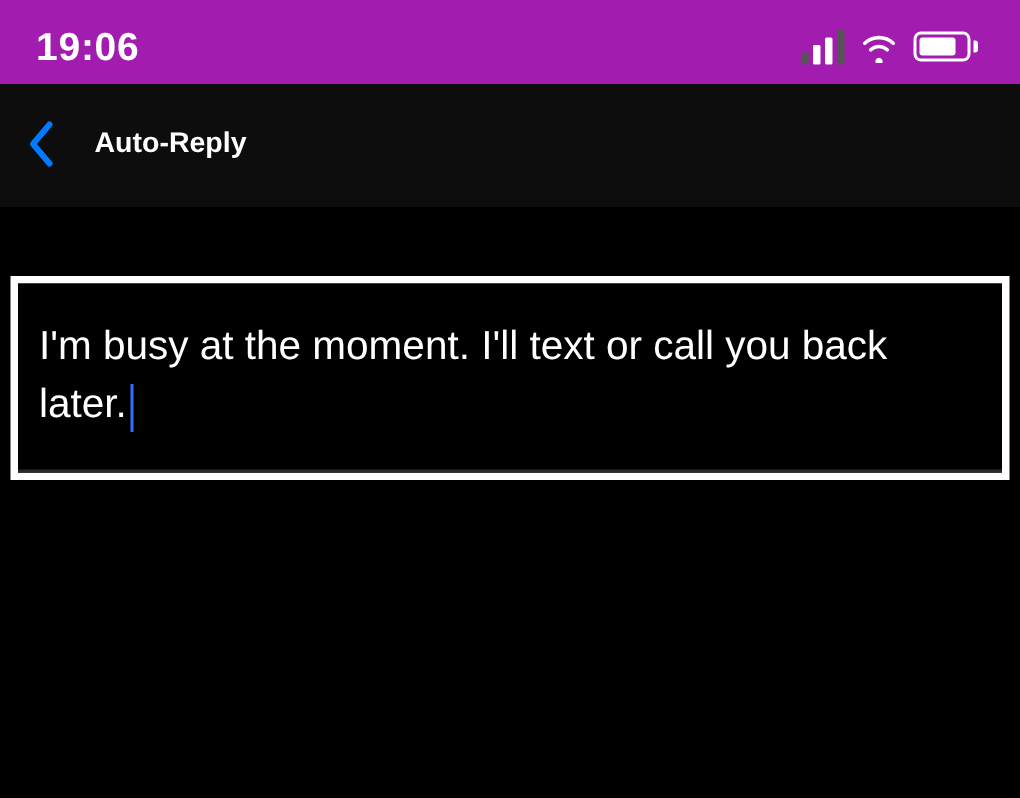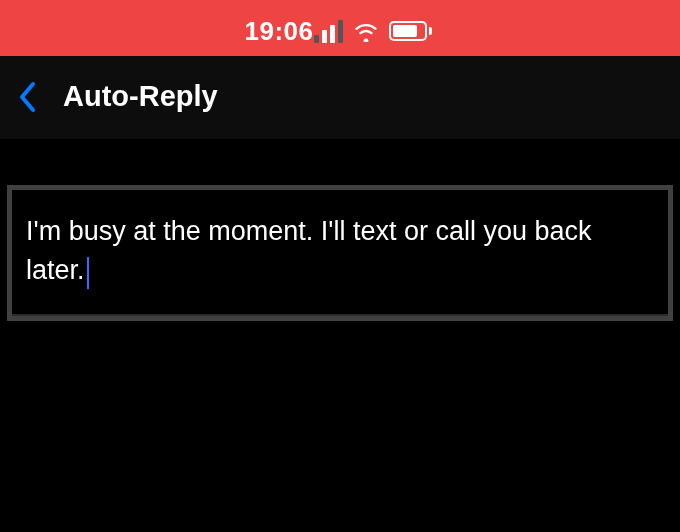--- a/index.html
+++ b/index.html
@@ -11,24 +11,24 @@
       width: 680px;
       height: 532px;
       background: #000;
       font-family: -apple-system, 'Helvetica Neue', Helvetica, Arial, sans-serif;
       color: #fff;
       overflow: hidden;
       position: relative;
     }
     .status-bar {
       display: flex;
-      justify-content: center;
+      justify-content: space-between;
       align-items: center;
       padding: 18px 28px 12px 24px;
-      background: #ef4444;
+      background: #a21caf;
       height: 56px;
     }
     .time {
       font-size: 26px;
       font-weight: 600;
       letter-spacing: 0.5px;
     }
     .status-icons {
       display: flex;
       align-items: center;
@@ -89,32 +89,32 @@
       font-weight: 400;
       cursor: pointer;
       gap: 6px;
     }
     .chevron-left {
       width: 19px;
       height: 32px;
     }
     .page-title {
       color: #fff;
-      font-size: 29px;
+      font-size: 19px;
       font-weight: 600;
       margin-left: 24px;
     }
     .content-spacer {
       height: 46px;
       background: #000;
     }
     .highlight-wrap {
       position: relative;
       margin: 0 7px;
-      border: 5px solid #404040;
+      border: 5px solid #ffffff;
       padding: 0;
     }
     .text-field {
       background: #000;
       padding: 22px 14px 24px 14px;
       font-size: 27px;
       line-height: 1.45;
       font-weight: 400;
       min-height: 110px;
       color: #fff;

